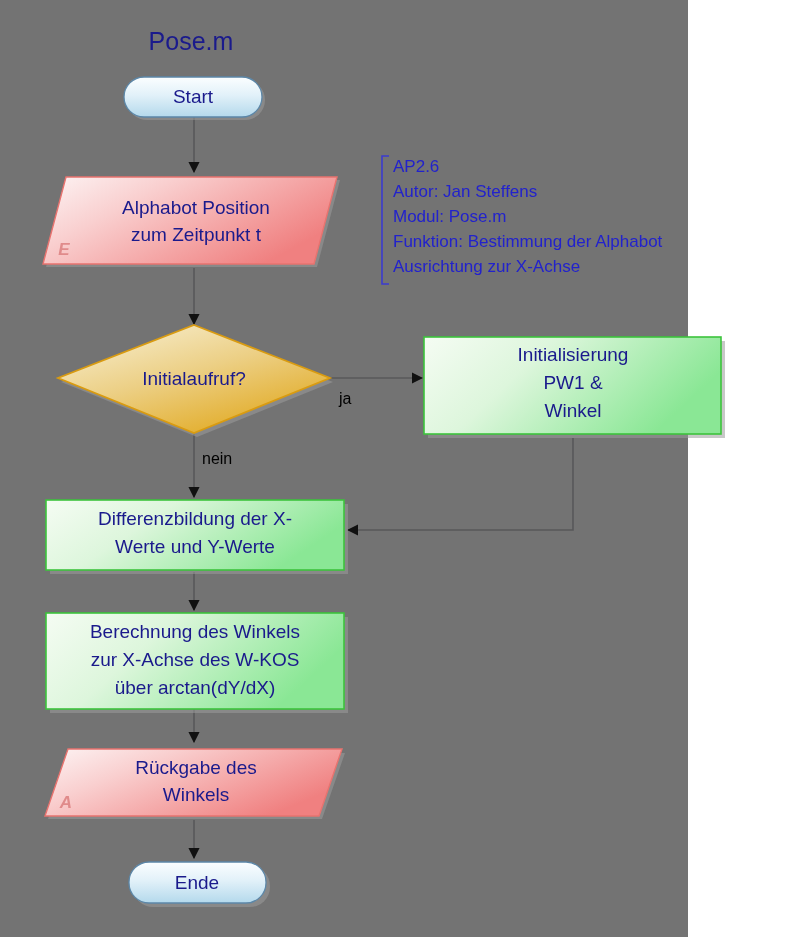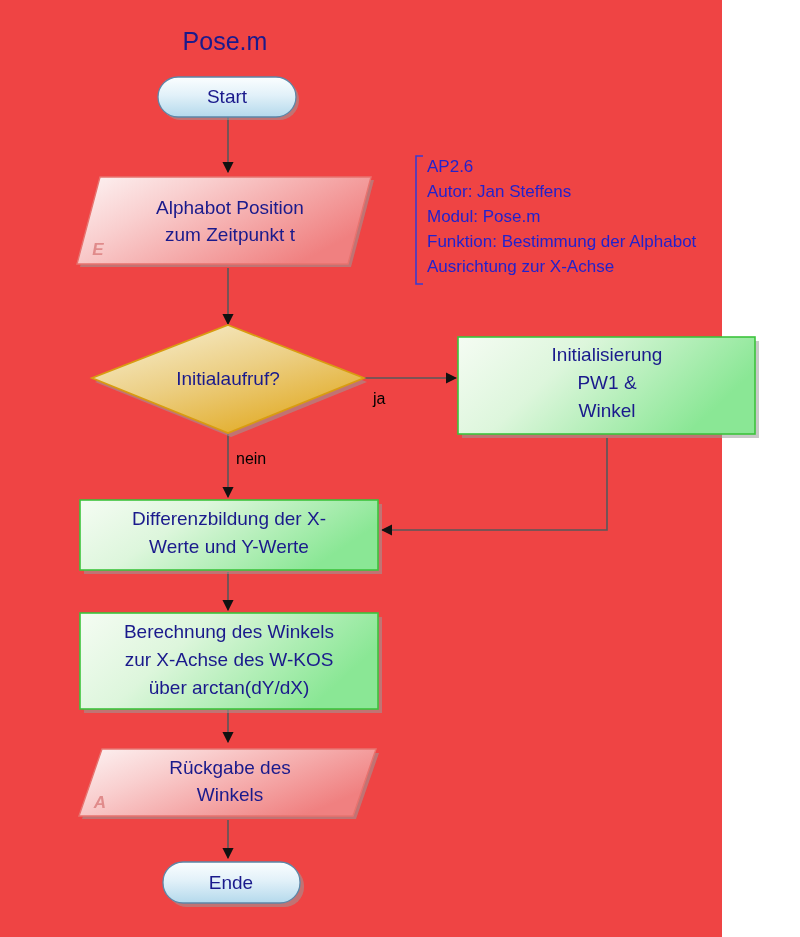--- a/index.html
+++ b/index.html
@@ -10,22 +10,21 @@
   body {
     width: 800px;
     height: 937px;
     font-family: "Liberation Sans", sans-serif;
     overflow: hidden;
   }
   #flow-root {
     position: relative;
     width: 688px;
     height: 937px;
-    background: #ef4444;
-    padding-left: 34px;
+    background: #737373;
   }
   svg#flow-svg {
     display: block;
     width: 800px;
     height: 937px;
   }
   .node-label {
     font-family: "Liberation Sans", sans-serif;
     font-size: 19px;
     fill: #1a1a8c;

